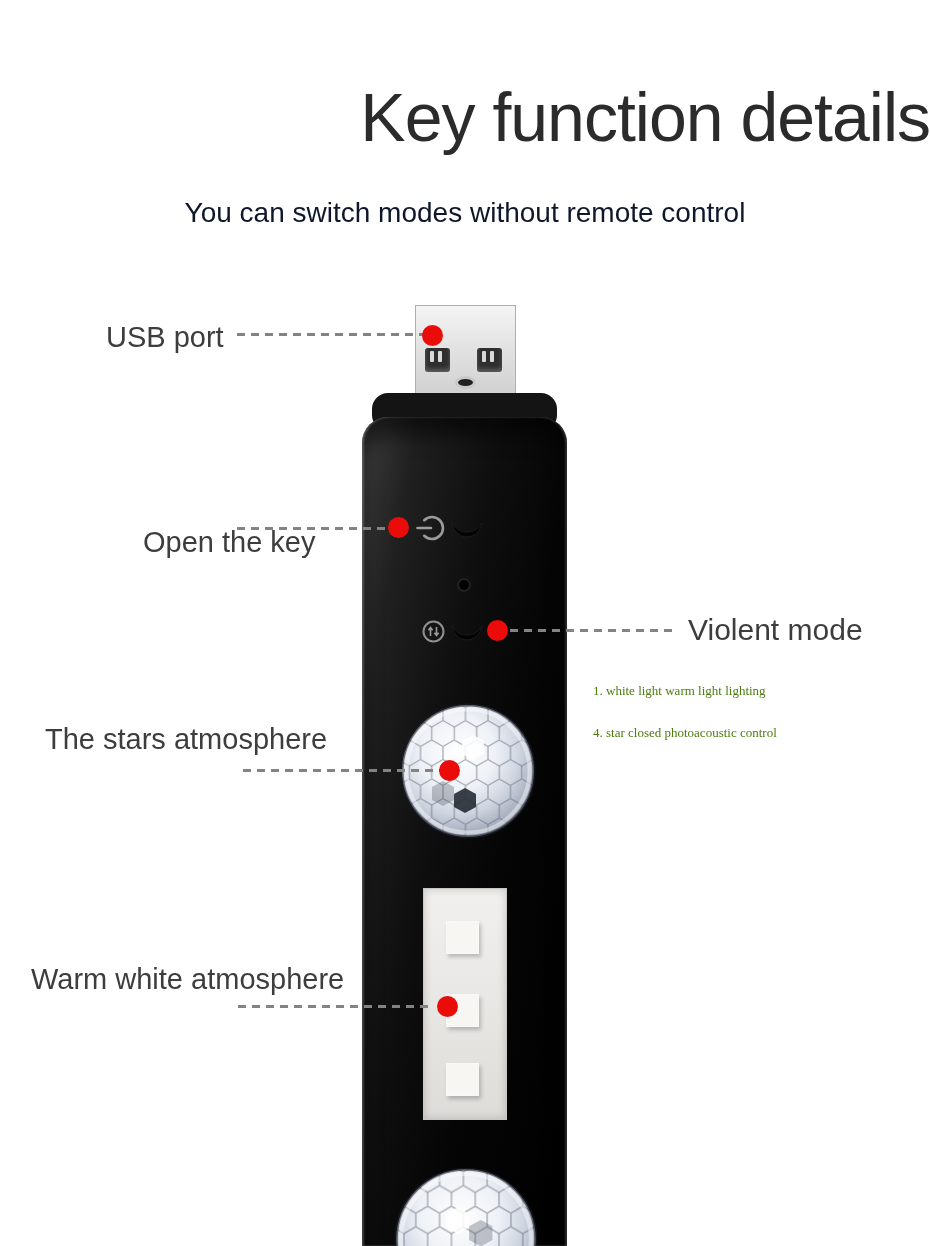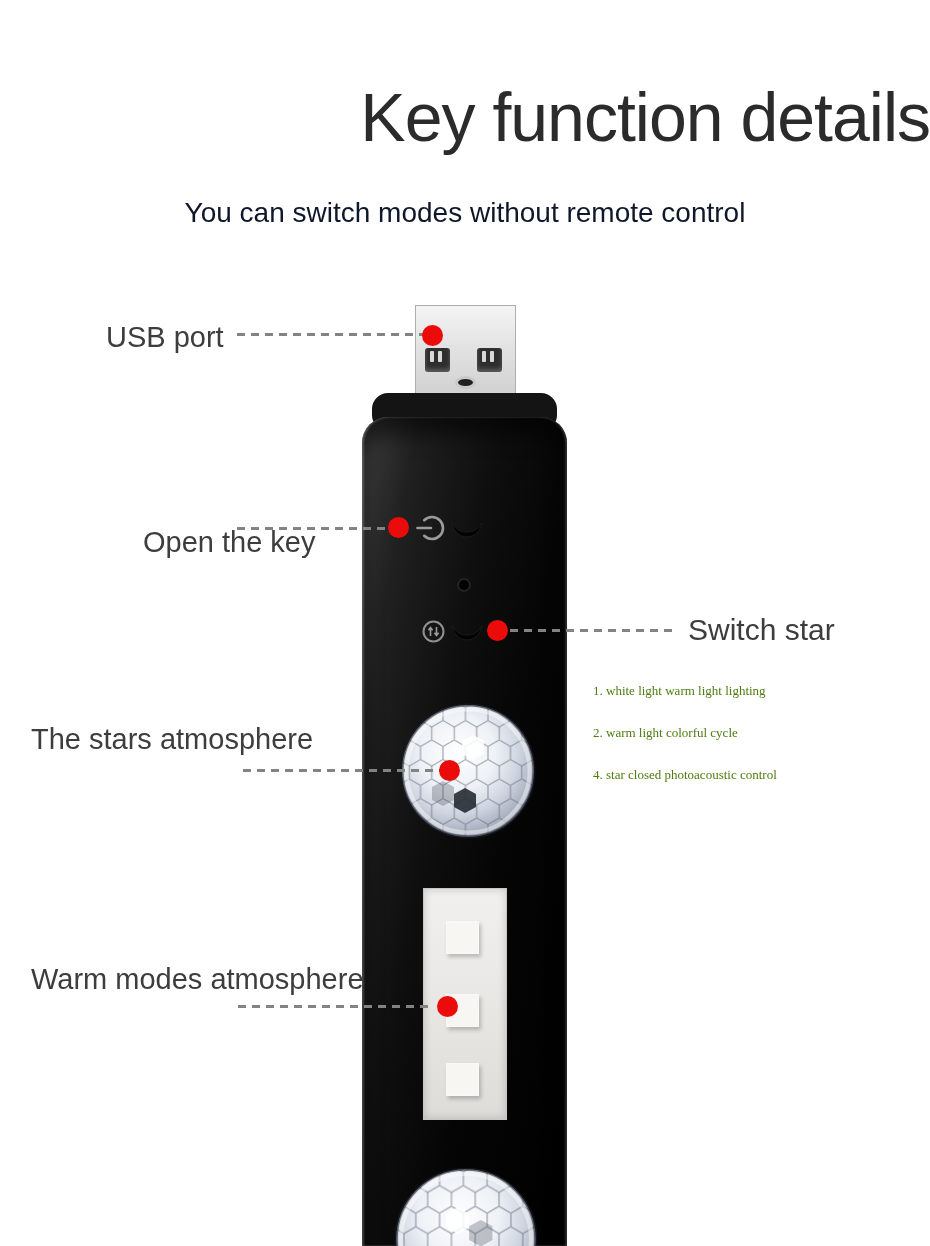--- a/index.html
+++ b/index.html
@@ -54,21 +54,21 @@
   .dot-usb{left:422px;top:325px;}
 
   .lbl-open{left:143px;top:486px;margin-top:40px;}
   .line-open{left:237px;top:527px;width:153px;}
   .dot-open{left:388px;top:517px;}
 
   .lbl-switch{left:688px;top:613px;font-size:30px;}
   .line-switch{left:510px;top:629px;width:164px;}
   .dot-switch{left:487px;top:620px;}
 
-  .lbl-stars{left:31px;top:723px;}
+  .lbl-stars{left:45px;top:723px;}
   .line-stars{left:243px;top:769px;width:200px;}
   .dot-stars{left:439px;top:760px;}
 
   .lbl-warm{left:31px;top:963px;}
   .line-warm{left:238px;top:1005px;width:195px;}
   .dot-warm{left:437px;top:996px;}
 
   
   .mode-list{position:absolute;left:593px;top:670px;width:330px;}
   .mode-item{font-size:13px;color:#4d7c0f;line-height:42px;height:42px;white-space:nowrap;font-family:Liberation Serif, serif;}
@@ -201,36 +201,35 @@
     <div class="dot dot-usb"></div>
   </div>
 
   <div>
     <div class="callout-label lbl-open">Open the key</div>
     <div class="dash line-open"></div>
     <div class="dot dot-open"></div>
   </div>
 
   <div>
-    <div class="callout-label lbl-switch">Switch star</div>
+    <div class="callout-label lbl-switch">Violent mode</div>
     <div class="dash line-switch"></div>
     <div class="dot dot-switch"></div>
   </div>
 
   <div>
     <div class="callout-label lbl-stars">The stars atmosphere</div>
     <div class="dash line-stars"></div>
     <div class="dot dot-stars"></div>
   </div>
 
   <div>
-    <div class="callout-label lbl-warm">Warm modes atmosphere</div>
+    <div class="callout-label lbl-warm">Warm white atmosphere</div>
     <div class="dash line-warm"></div>
     <div class="dot dot-warm"></div>
   </div>
 
   <div class="mode-list">
     <div class="mode-item">1. white light warm light lighting</div>
-    <div class="mode-item">2. warm light colorful cycle</div>
     <div class="mode-item">4. star closed photoacoustic control</div>
   </div>
 
 </div>
 
 </body></html>

